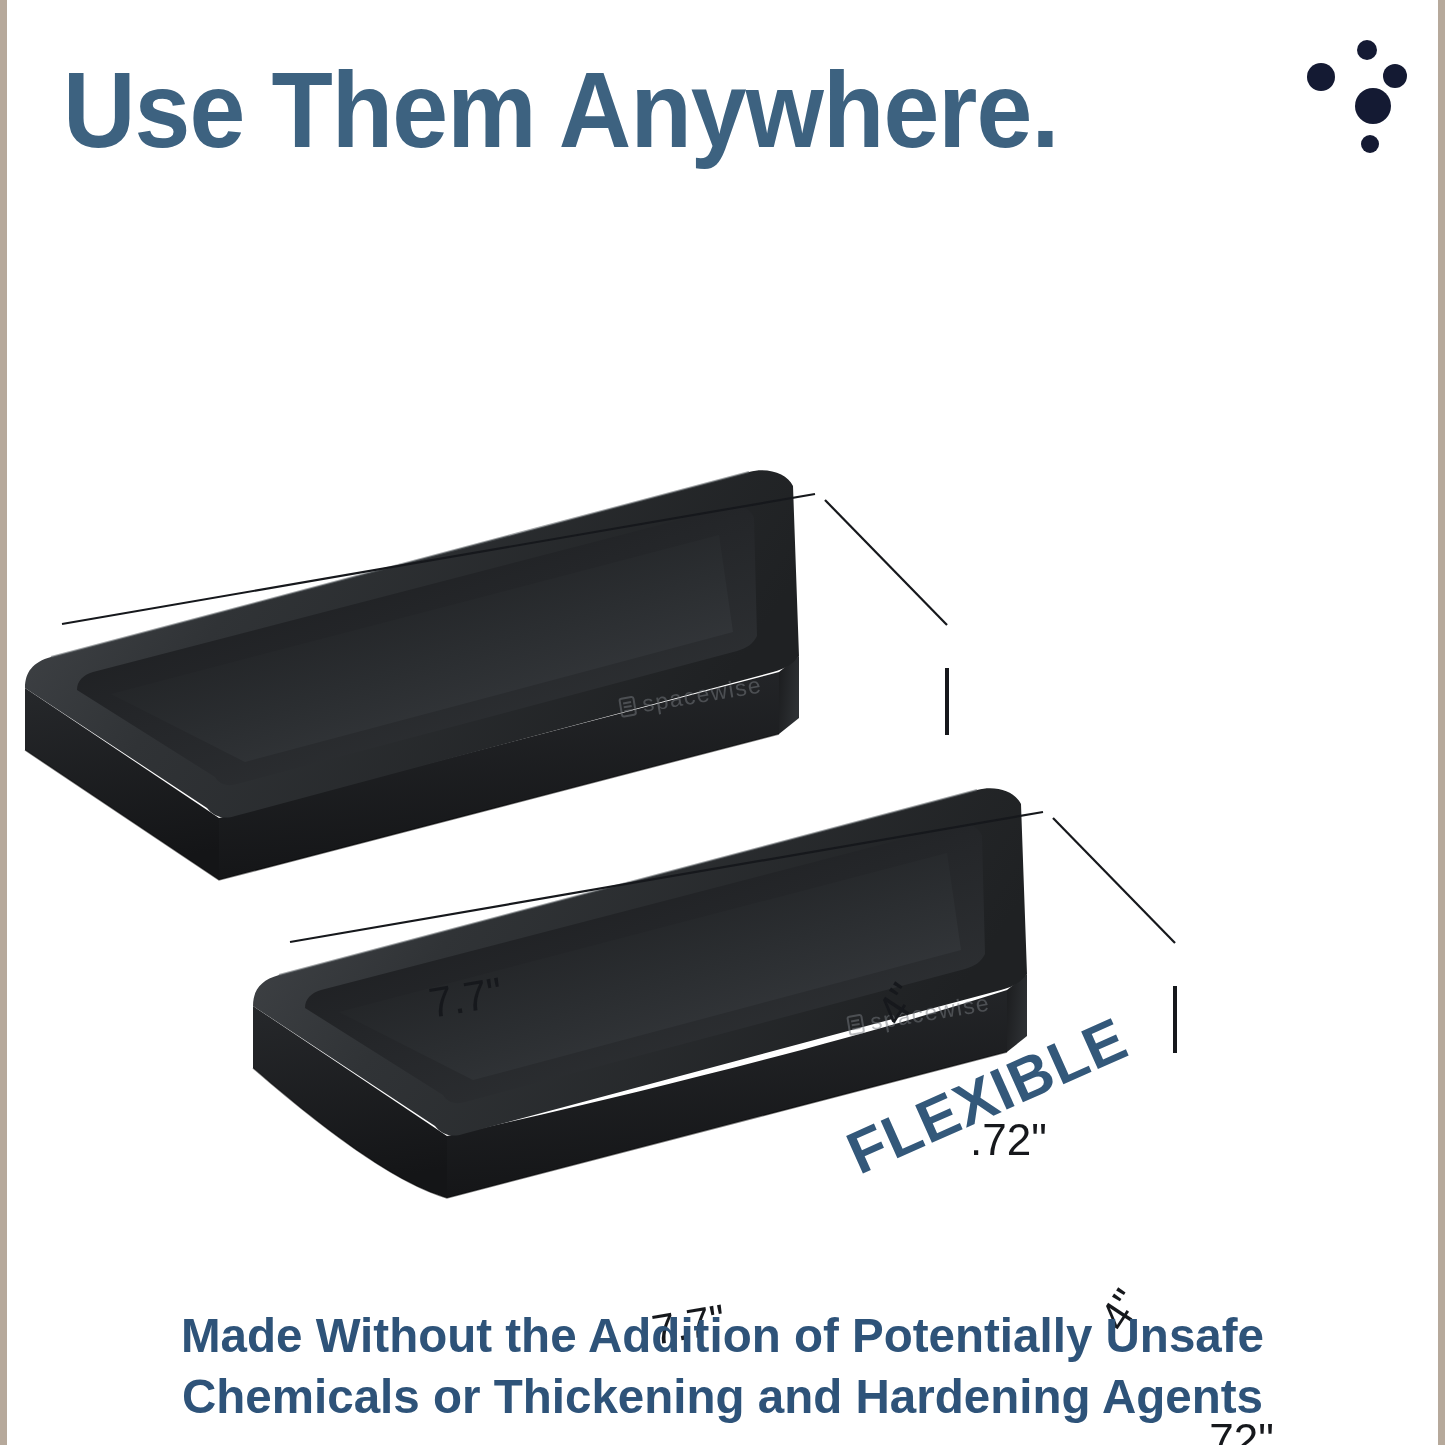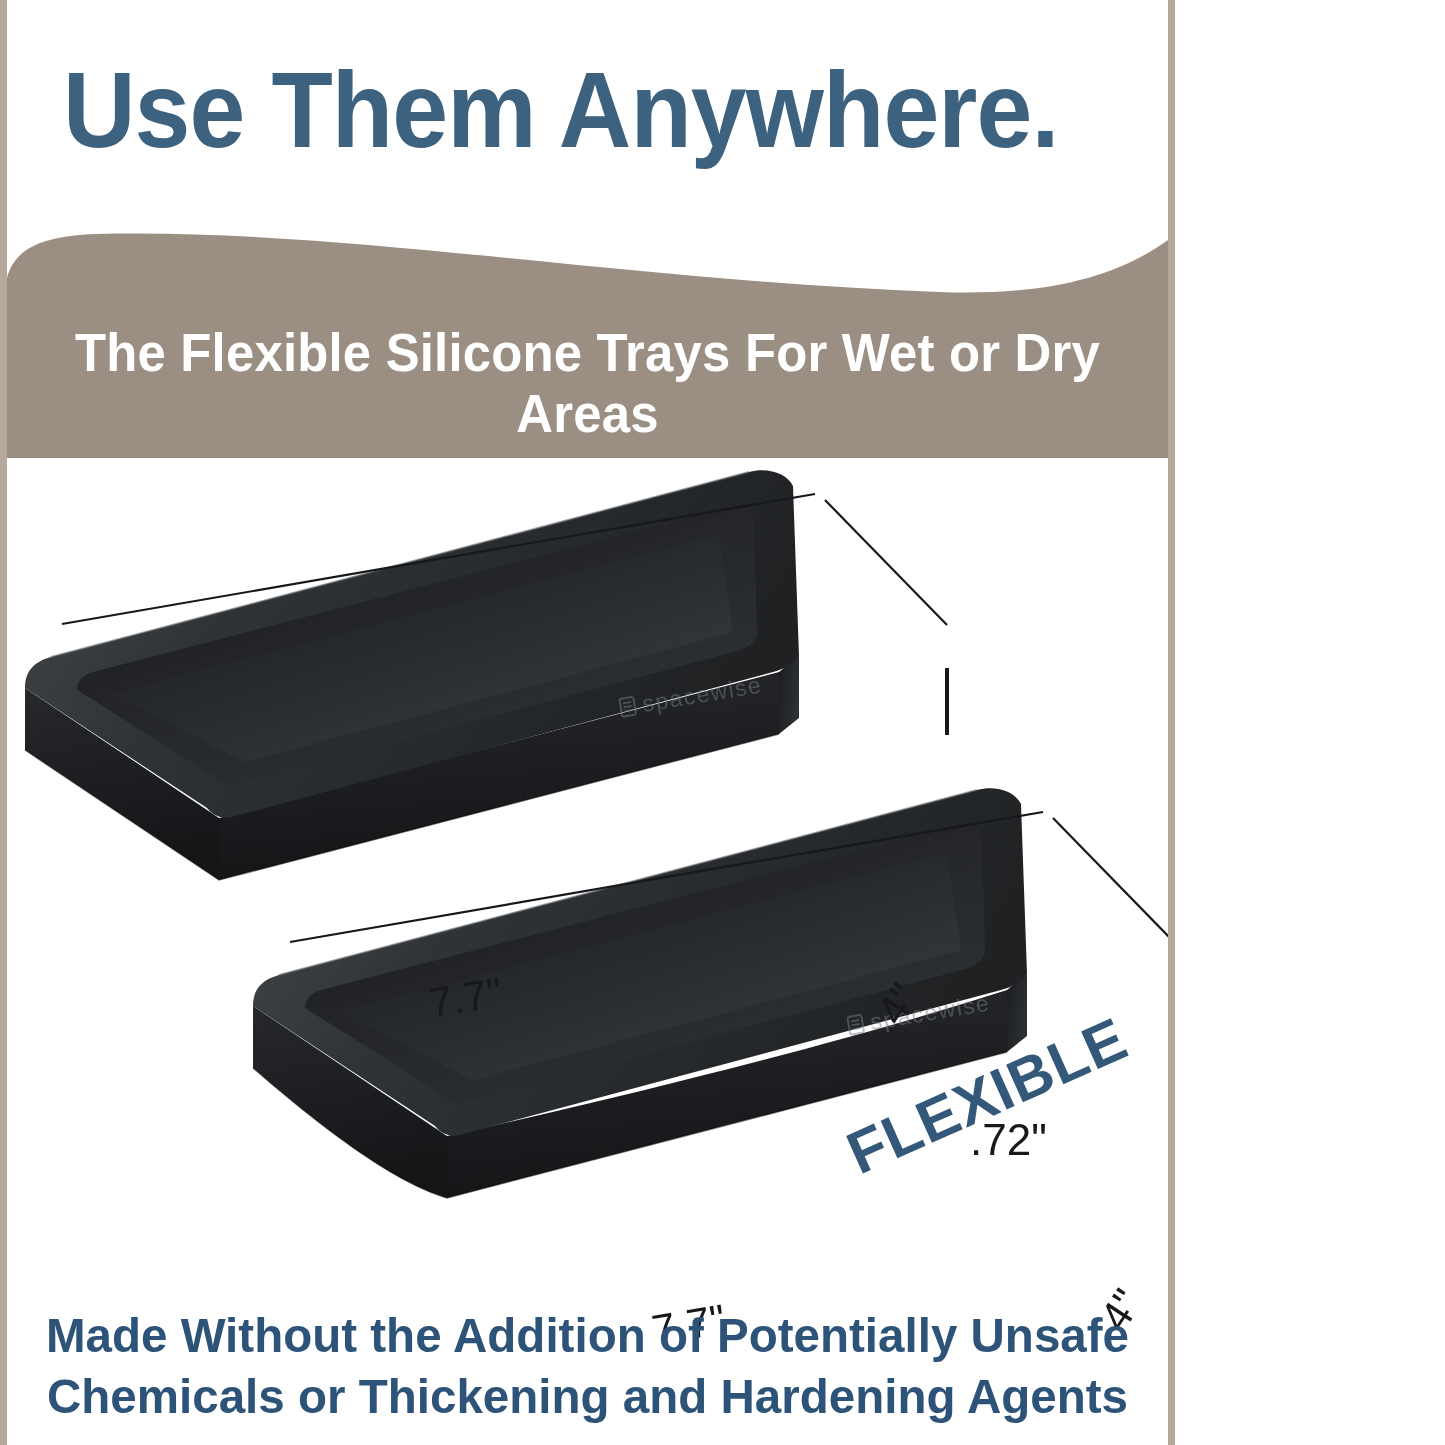--- a/index.html
+++ b/index.html
@@ -2,21 +2,21 @@
 <html><head>
 <meta charset="utf-8">
 <style>
   html, body {
     margin: 0;
     padding: 0;
     background: #ffffff;
   }
   #page {
     position: relative;
-    width: 1175px;
+    width: 1445px;
     height: 1445px;
     background: #ffffff;
     overflow: hidden;
     font-family: "Liberation Sans", sans-serif;
     box-sizing: border-box;
     border-left: 7px solid #b6a99b;
     border-right: 7px solid #b6a99b;
   }
 
   
@@ -115,30 +115,20 @@
   <div class="headline">Use Them Anywhere.</div>
 
   <div class="dots-group">
     <div class="dot" style="left:50px;top:10px;width:20px;height:20px;"></div>
     <div class="dot" style="left:0px;top:33px;width:28px;height:28px;"></div>
     <div class="dot" style="left:76px;top:34px;width:24px;height:24px;"></div>
     <div class="dot" style="left:48px;top:58px;width:36px;height:36px;"></div>
     <div class="dot" style="left:54px;top:105px;width:18px;height:18px;"></div>
   </div>
 
-  <div class="banner-wrap">
-    <svg class="banner-svg" viewBox="0 0 1445 240" preserveAspectRatio="none">
-      <path d="M0,240 L0,60
-               C 10,28 50,18 110,16
-               C 420,10 760,62 1160,74
-               C 1290,78 1380,60 1445,22
-               L1445,240 Z" fill="#9b8e83"></path>
-    </svg>
-    <div class="banner-text">The Flexible Silicone Trays For Wet or Dry Areas</div>
-  </div>
 
   <div class="stage">
     <svg class="stage-svg" viewBox="0 0 1445 860" preserveAspectRatio="none">
       <defs>
         <linearGradient id="gTopRim" x1="0" y1="0" x2="1" y2="0.3">
           <stop offset="0%" stop-color="#45484c"></stop>
           <stop offset="35%" stop-color="#303336"></stop>
           <stop offset="100%" stop-color="#1f2123"></stop>
         </linearGradient>
         <linearGradient id="gInner" x1="0.1" y1="0" x2="0.9" y2="1">

